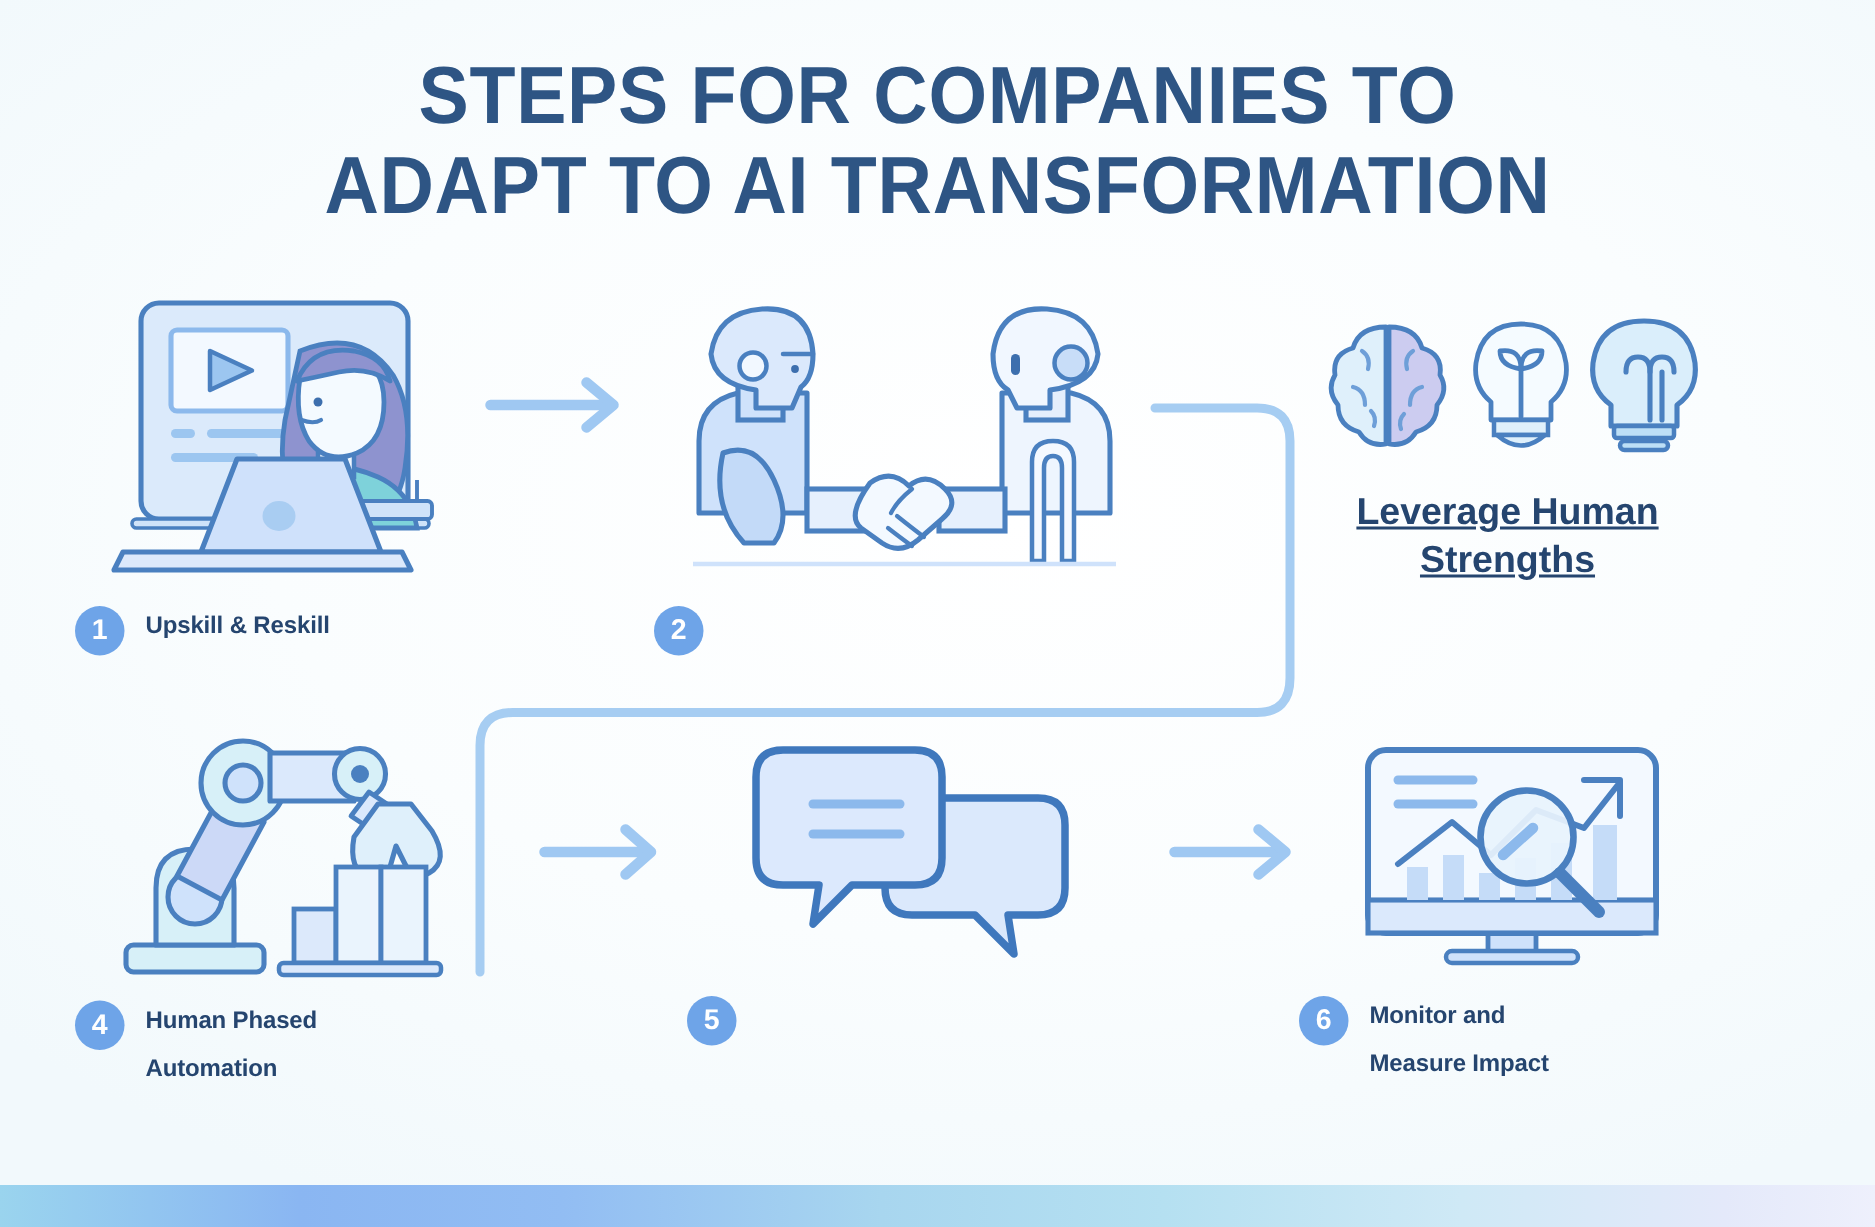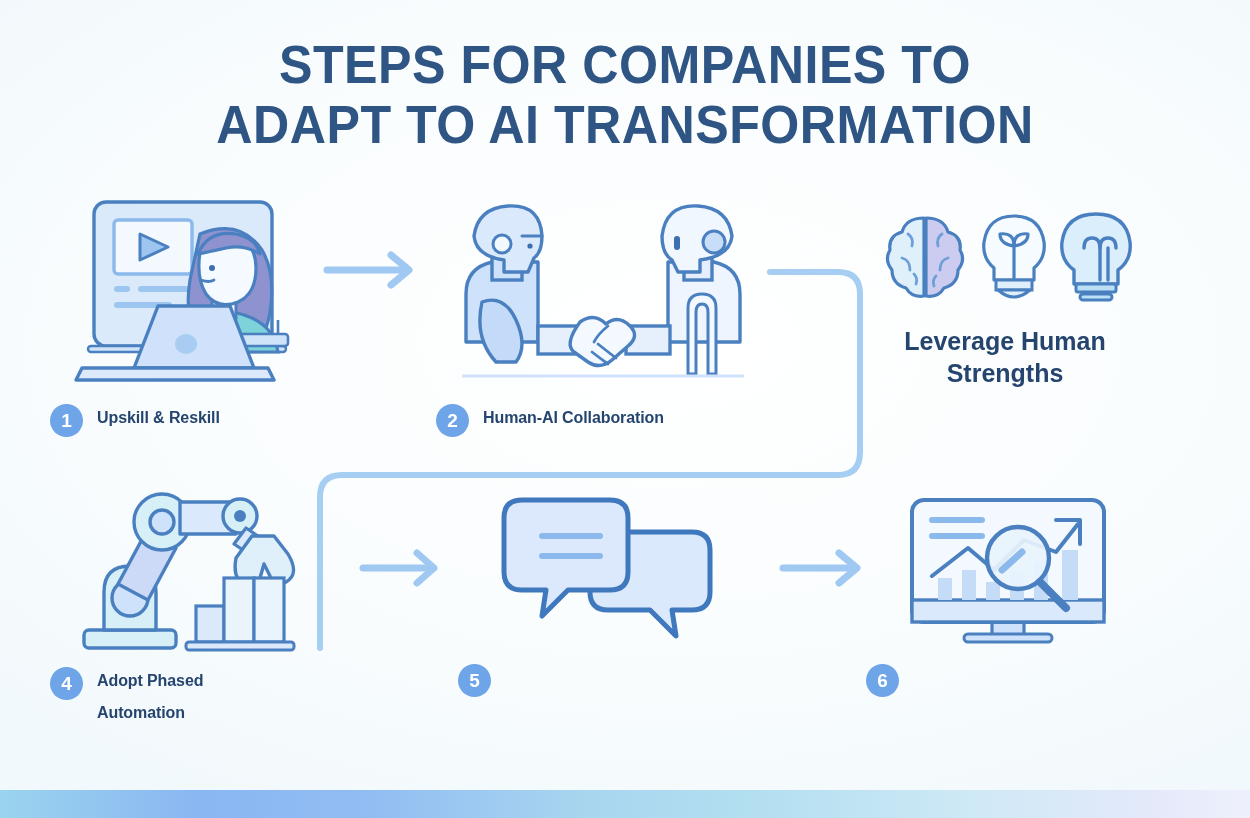--- a/index.html
+++ b/index.html
@@ -78,20 +78,21 @@
     letter-spacing: -0.1px;
   }
   .label-center {
     position: absolute;
     text-align: center;
     font-size: 25px;
     font-weight: bold;
     color: #25456f;
     line-height: 32px;
     white-space: pre-line;
+    text-decoration: underline;
   }
 
   
   .connector-layer {
     position: absolute;
     inset: 0;
     pointer-events: none;
   }
 
   
@@ -211,21 +212,20 @@
       <path d="M 150 146 q 10 8 18 14" fill="none" stroke="#4a80c0" stroke-width="2.8" stroke-linecap="round"></path>
       <path d="M 144 154 q 9 7 16 12" fill="none" stroke="#4a80c0" stroke-width="2.8" stroke-linecap="round"></path>
       <path d="M 160 128 q -10 8 -14 16" fill="none" stroke="#4a80c0" stroke-width="2.8" stroke-linecap="round"></path>
 
       <line x1="14" y1="178" x2="296" y2="178" stroke="#cfe2fb" stroke-width="3"></line>
     </svg>
   </div>
 
   <div class="label-row" style="left:436px; top:402px;">
     <div class="badge">2</div>
-    <div class="label-text">Human-AI Collaboration</div>
   </div>
 
   <div class="icon-wrap" style="left:884px; top:208px;">
     <svg width="250" height="98" viewBox="0 0 250 98">
 
       <g>
         <path d="M 40 10 q -18 0 -22 14 q -14 4 -12 18 q -6 10 2 20 q 0 14 14 18 q 6 10 18 8 l 0 -78 z" fill="#dff0fb" stroke="#4a80c0" stroke-width="3.2" stroke-linejoin="round"></path>
         <path d="M 42 10 q 18 0 22 14 q 14 4 12 18 q 6 10 -2 20 q 0 14 -14 18 q -6 10 -18 8 l 0 -78 z" fill="#ccccf0" stroke="#4a80c0" stroke-width="3.2" stroke-linejoin="round"></path>
         <line x1="41" y1="10" x2="41" y2="88" stroke="#4a80c0" stroke-width="3"></line>
         <path d="M 24 26 q 6 4 4 12" fill="none" stroke="#6e9fd8" stroke-width="2.8" stroke-linecap="round"></path>
@@ -281,21 +281,21 @@
 
       <rect x="122" y="122" width="28" height="36" fill="#dce9fb" stroke="#4a80c0" stroke-width="3.2"></rect>
       <rect x="150" y="94" width="30" height="64" fill="#eaf4fd" stroke="#4a80c0" stroke-width="3.2"></rect>
       <rect x="180" y="94" width="30" height="64" fill="#eaf4fd" stroke="#4a80c0" stroke-width="3.2"></rect>
       <rect x="112" y="158" width="108" height="8" rx="3" fill="#dce9fb" stroke="#4a80c0" stroke-width="3"></rect>
     </svg>
   </div>
 
   <div class="label-row" style="left:50px; top:665px;">
     <div class="badge">4</div>
-    <div class="label-text">Adopt Phased
+    <div class="label-text">Human Phased
 Automation</div>
   </div>
 
   <div class="icon-wrap" style="left:500px; top:494px;">
     <svg width="220" height="146" viewBox="0 0 220 146">
 
       <path d="M 108 38 l 84 0 q 18 0 18 18 l 0 42 q 0 18 -18 18 l -20 0 l 4 26 l -26 -26 l -42 0
                q -18 0 -18 -18 l 0 -42 q 0 -18 18 -18 z" fill="#dbe9fc" stroke="#3f78bd" stroke-width="5" stroke-linejoin="round"></path>
 
       <path d="M 22 6 l 88 0 q 18 0 18 18 l 0 54 q 0 18 -18 18 l -42 0 l -26 26 l 4 -26 l -24 0
@@ -332,17 +332,19 @@
       <polyline points="150,26 174,26 174,50" fill="none" stroke="#4a80c0" stroke-width="4" stroke-linecap="round" stroke-linejoin="round"></polyline>
 
       <circle cx="112" cy="64" r="31" fill="#e8f3fd" fill-opacity="0.92" stroke="#4a80c0" stroke-width="4.4"></circle>
       <line x1="96" y1="76" x2="116" y2="58" stroke="#8cb9ec" stroke-width="7" stroke-linecap="round"></line>
       <line x1="134" y1="88" x2="160" y2="114" stroke="#4a80c0" stroke-width="8" stroke-linecap="round"></line>
     </svg>
   </div>
 
   <div class="label-row" style="left:866px; top:662px;">
     <div class="badge">6</div>
+    <div class="label-text">Monitor and
+Measure Impact</div>
   </div>
 
   <div class="bottom-bar"></div>
 
 </div>
 
 </body></html>

